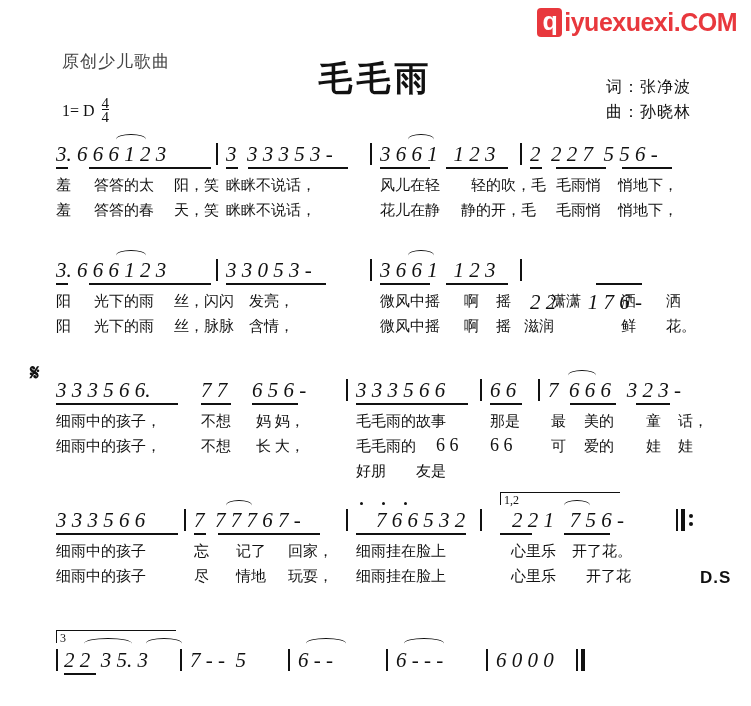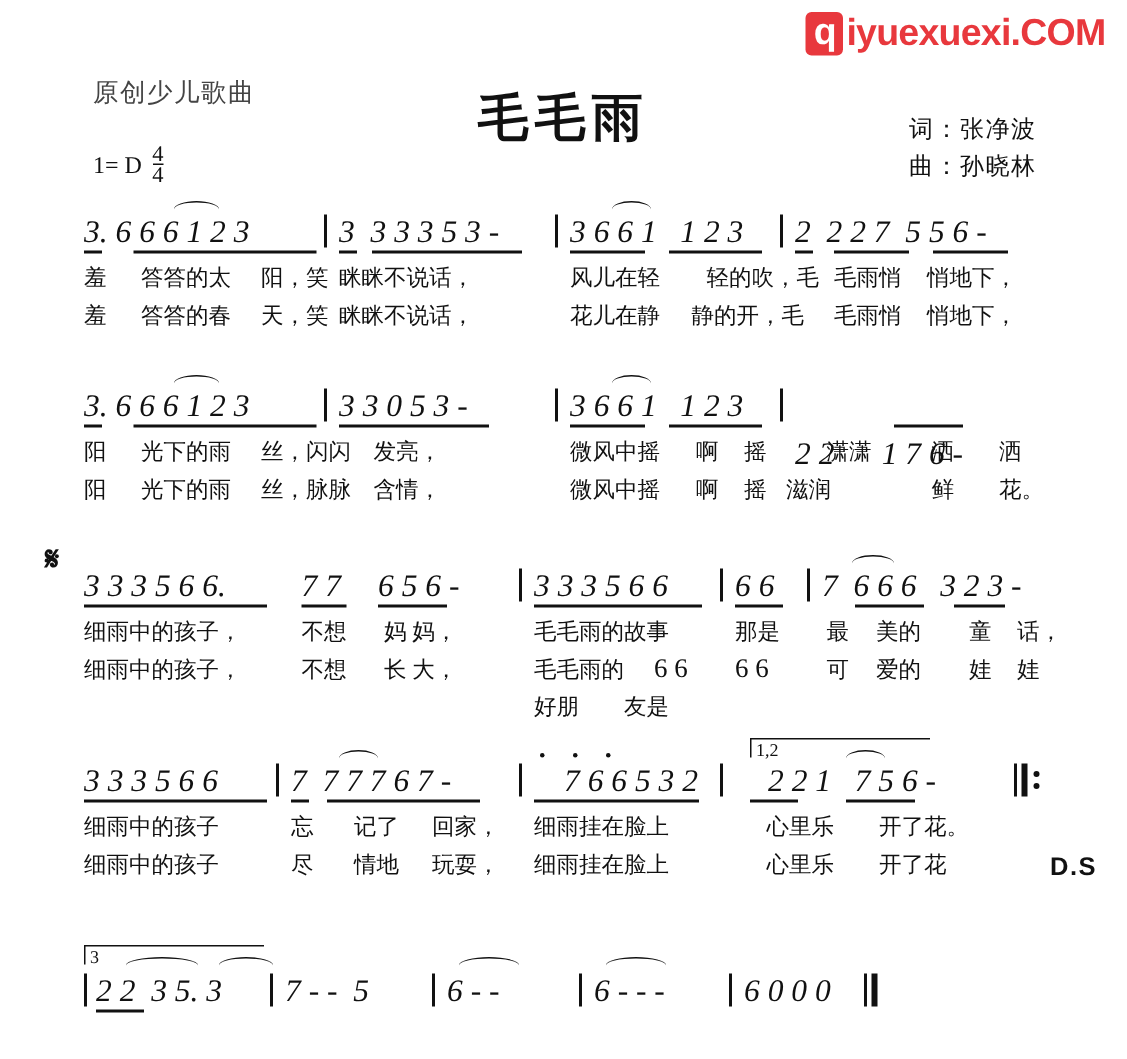--- a/index.html
+++ b/index.html
@@ -393,21 +393,21 @@
         </span>
     </span>
   </div>
   <div class="lyric-row" style="margin-top:4px;">
     <span class="cell" style="left:0px;">细雨中的孩子</span>
     <span class="cell" style="left:138px;">忘</span>
     <span class="cell" style="left:180px;">记了</span>
     <span class="cell" style="left:232px;">回家，</span>
     <span class="cell" style="left:300px;">细雨挂在脸上</span>
     <span class="cell" style="left:455px;">心里乐</span>
-    <span class="cell" style="left:530px;">开了花。</span>
+    <span class="cell" style="left:516px;">开了花。</span>
   </div>
   <div class="lyric-row">
     <span class="cell" style="left:0px;">细雨中的孩子</span>
     <span class="cell" style="left:138px;">尽</span>
     <span class="cell" style="left:180px;">情地</span>
     <span class="cell" style="left:232px;">玩耍，</span>
     <span class="cell" style="left:300px;">细雨挂在脸上</span>
     <span class="cell" style="left:455px;">心里乐</span>
     <span class="cell" style="left:530px;">开了花</span>
   </div>

